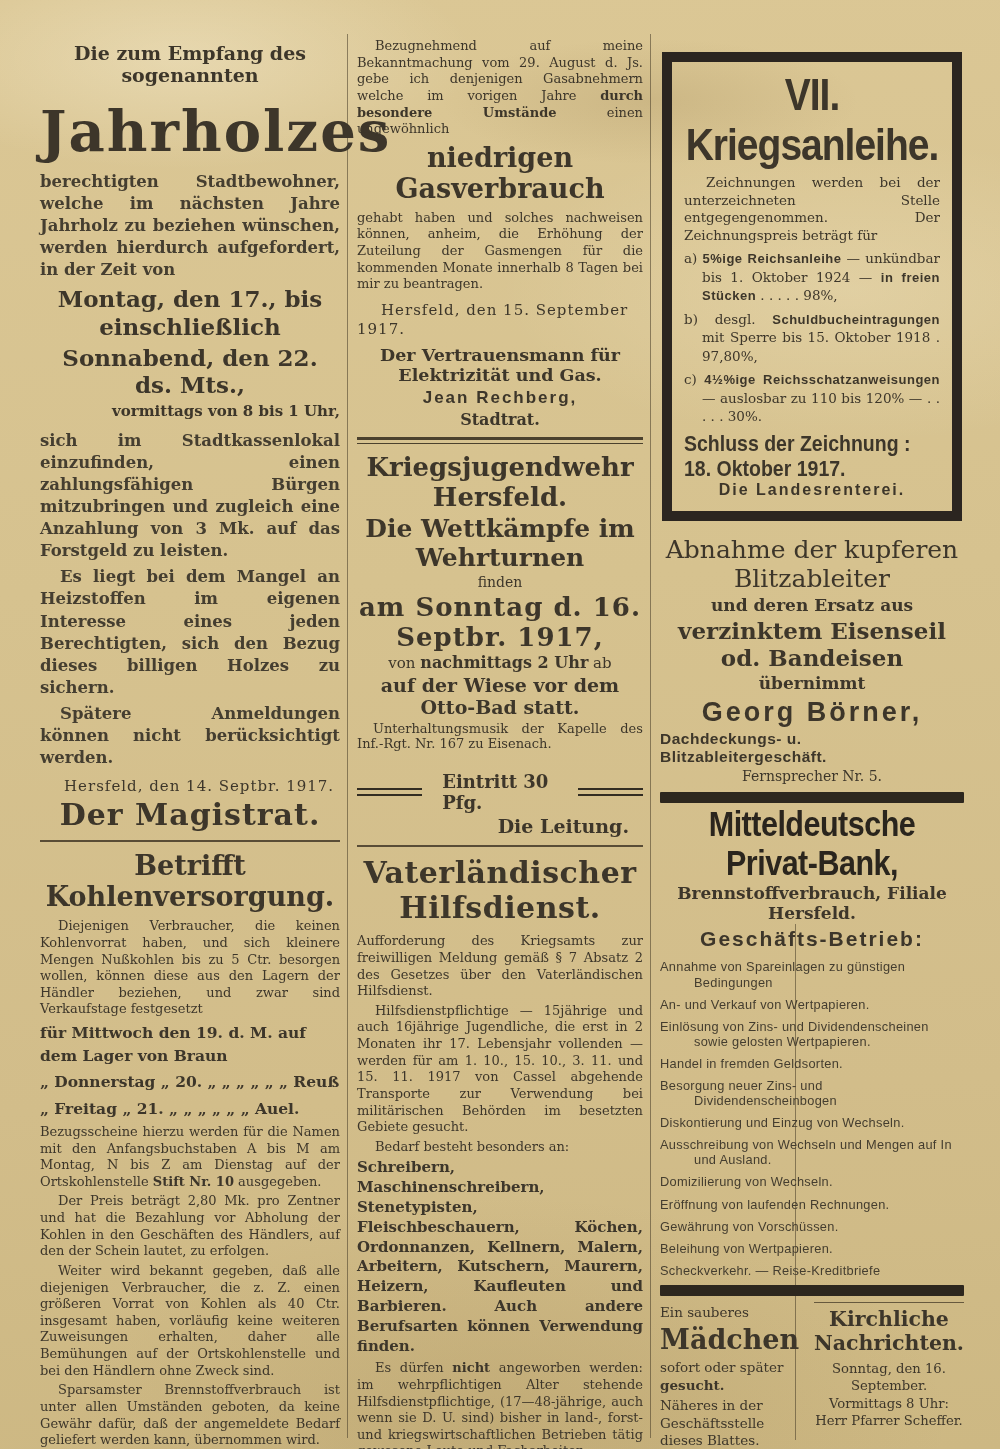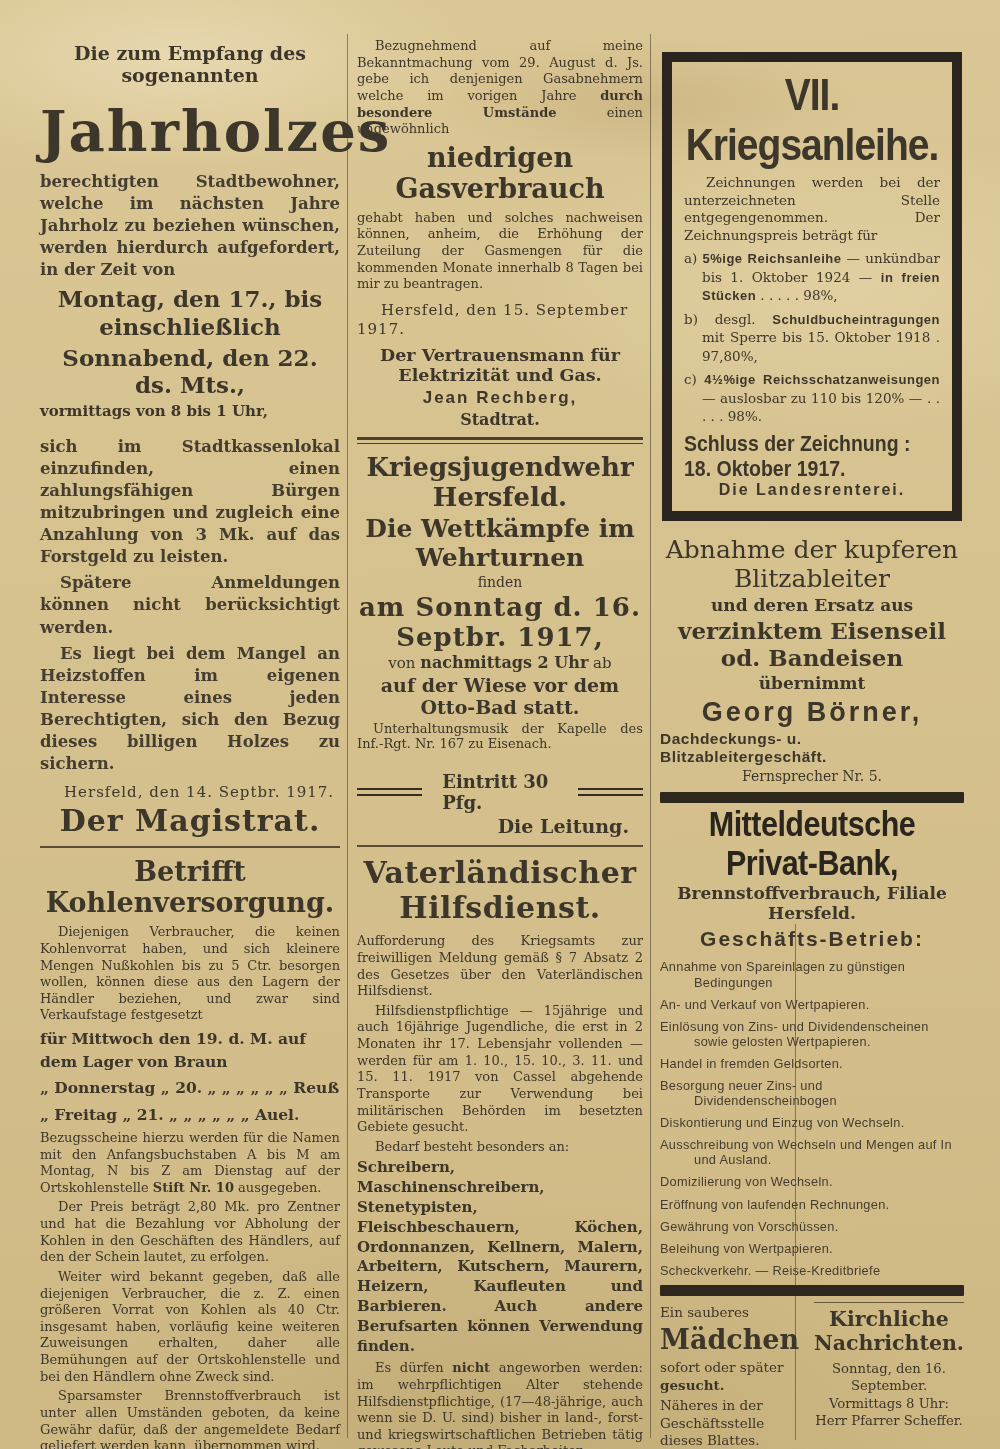--- a/index.html
+++ b/index.html
@@ -31,21 +31,21 @@
   .rule-thin{border:0;border-top:1px solid rgba(58,48,32,.7);margin:6px 0;}
   .rule-double{border:0;border-top:3px solid rgba(50,42,28,.85);border-bottom:1px solid rgba(50,42,28,.85);height:3px;margin:8px 0;}
   .blackbar{height:11px;background:#2d271e;margin:6px 0;border-radius:1px;}
 
   
   .intro-line{font-size:19px;font-weight:bold;text-align:center;margin:4px 0 16px;}
   .h-jahrholz{font-size:56px;font-weight:bold;text-align:center;line-height:1.05;margin:4px 0 10px;letter-spacing:2px;}
   .jh-p{font-size:16.5px;line-height:1.34;text-align:justify;text-indent:0;margin:0 0 4px;font-weight:bold;color:#453e30;}
   .jh-p.ind{text-indent:20px;}
   .h-date{font-size:23px;font-weight:bold;text-align:center;line-height:1.2;margin:3px 0;}
-  .h-time{font-size:15px;font-weight:bold;text-align:left;margin:0 0 16px;}
+  .h-time{font-size:15px;font-weight:bold;text-align:right;margin:0 0 10px;}
   .dateline{font-size:15px;margin:8px 0 2px;text-indent:24px;letter-spacing:1px;}
   .sig-big{font-size:30px;font-weight:bold;text-align:center;margin:2px 0 6px;letter-spacing:1px;}
   .h-kohle{font-size:27px;font-weight:bold;text-align:center;margin:2px 0 6px;}
   .sched{font-size:15.5px;font-weight:bold;line-height:1.45;margin:4px 0;}
 
   
   .h-gas{font-size:27px;font-weight:bold;text-align:center;margin:4px 0 6px;}
   .gas-sig1{font-size:17.5px;font-weight:bold;text-align:center;margin-top:6px;}
   .sans-name{font-family:"Liberation Sans",sans-serif;font-weight:bold;font-size:17px;text-align:center;letter-spacing:2px;margin-top:3px;}
   .gas-sig3{font-size:16px;font-weight:bold;text-align:center;margin-top:2px;}
@@ -102,22 +102,22 @@
 
   <div class="col" id="col1">
     <section>
       <div class="intro-line">Die zum Empfang des sogenannten</div>
       <div class="h-jahrholz">Jahrholzes</div>
       <p class="jh-p">berechtigten Stadtbewohner, welche im nächsten Jahre Jahrholz zu beziehen wünschen, werden hierdurch aufgefordert, in der Zeit von</p>
       <div class="h-date">Montag, den 17., bis einschließlich</div>
       <div class="h-date">Sonnabend, den 22. ds. Mts.,</div>
       <div class="h-time">vormittags von 8 bis 1 Uhr,</div>
       <p class="jh-p">sich im Stadtkassenlokal einzufinden, einen zahlungsfähigen Bürgen mitzubringen und zugleich eine Anzahlung von 3 Mk. auf das Forstgeld zu leisten.</p>
+      <p class="jh-p ind">Es liegt bei dem Mangel an Heizstoffen im eigenen Interesse eines jeden Berechtigten, sich den Bezug dieses billigen Holzes zu sichern.</p>
       <p class="jh-p ind">Spätere Anmeldungen können nicht berücksichtigt werden.</p>
-      <p class="jh-p ind">Es liegt bei dem Mangel an Heizstoffen im eigenen Interesse eines jeden Berechtigten, sich den Bezug dieses billigen Holzes zu sichern.</p>
       <div class="dateline">Hersfeld, den 14. Septbr. 1917.</div>
       <div class="sig-big">Der Magistrat.</div>
     </section>
     <hr class="rule">
     <section>
       <div class="h-kohle">Betrifft Kohlenversorgung.</div>
       <p class="p sm">Diejenigen Verbraucher, die keinen Kohlenvorrat haben, und sich kleinere Mengen Nußkohlen bis zu 5 Ctr. besorgen wollen, können diese aus den Lagern der Händler beziehen, und zwar sind Verkaufstage festgesetzt</p>
       <div class="sched">für Mittwoch den 19. d. M. auf dem Lager von Braun</div>
       <div class="sched">„ Donnerstag „ 20. „  „  „  „    „  „ Reuß</div>
       <div class="sched">„ Freitag  „ 21. „  „  „  „    „  „ Auel.</div>
@@ -169,21 +169,21 @@
     </section>
 
   </div>
 
   <div class="col" id="col3">
     <section class="ka-box">
       <div class="h-ka">VII. Kriegsanleihe.</div>
       <p class="ka-p">Zeichnungen werden bei der unterzeichneten Stelle entgegengenommen. Der Zeichnungspreis beträgt für</p>
       <div class="ka-item"><span>a)</span><span> </span><b>5%ige Reichsanleihe</b><span> — unkündbar bis 1. Oktober 1924 — </span><b>in freien Stücken</b><span> .    .    .    .    . </span><span>98%,</span></div>
       <div class="ka-item"><span>b)</span><span> desgl. </span><b>Schuldbucheintragungen</b><span> mit Sperre bis 15. Oktober 1918 . </span><b></b><span></span><span>97,80%,</span></div>
-      <div class="ka-item"><span>c)</span><span> </span><b>4½%ige Reichsschatzanweisungen</b><span> — auslosbar zu 110 bis 120% — </span><b></b><span> .    .    .    .    . </span><span>98%.</span></div>
+      <div class="ka-item"><span>c)</span><span> </span><b>4½%ige Reichsschatzanweisungen</b><span> — auslosbar zu 110 bis 120% — </span><b></b><span> .    .    .    .    . </span><span>30%.</span></div>
       <div class="ka-close">Schluss der Zeichnung : 18. Oktober 1917.</div>
       <div class="ka-sig">Die Landesrenterei.</div>
     </section>
     <section>
       <div class="h-blitz1">Abnahme der kupferen Blitzableiter</div>
       <div class="blitz2">und deren Ersatz aus</div>
       <div class="h-blitz3">verzinktem Eisenseil od. Bandeisen</div>
       <div class="blitz4">übernimmt</div>
       <div class="sans-big">Georg Börner,</div>
       <div class="sans-mid">Dachdeckungs- u. Blitzableitergeschäft.</div>

